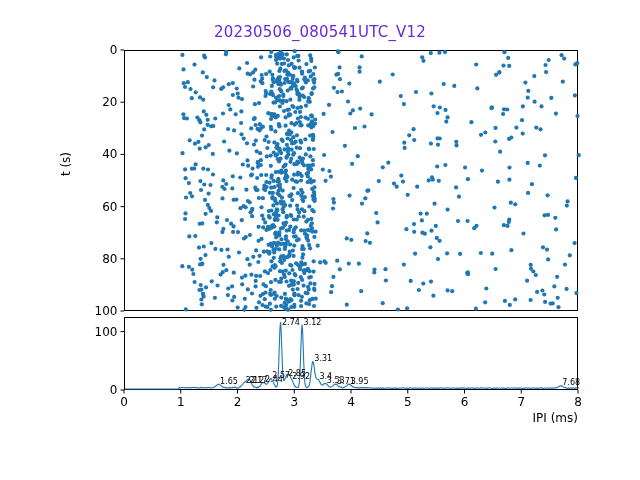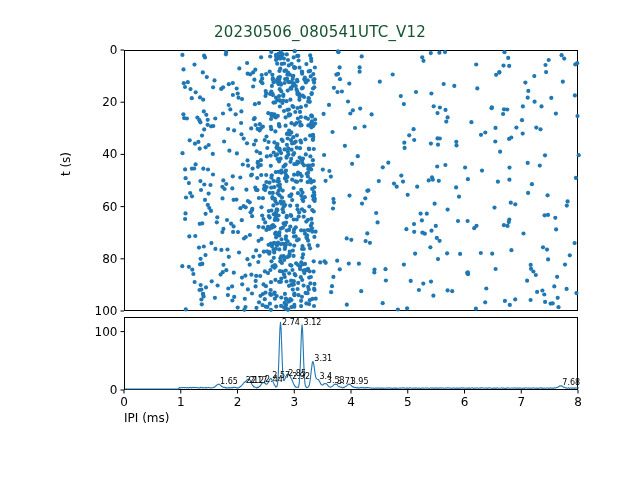--- a/index.html
+++ b/index.html
@@ -9,36 +9,36 @@
     overflow:hidden;position:relative;
   }
   #figure{position:absolute;left:0;top:0;width:640px;height:480px;}
   .axes{position:absolute;box-sizing:border-box;border:1px solid #000000;background:#ffffff;}
   
   #axes-scatter{left:124px;top:50px;width:454px;height:261px;}
   
   #axes-hist{left:124px;top:317px;width:454px;height:73px;}
   #fig-title{
     position:absolute;left:0;top:23px;width:640px;text-align:center;
-    font-size:15px;color:#14532d;letter-spacing:.2px;
+    font-size:15px;color:#6d28d9;letter-spacing:.2px;
   }
   svg{display:block;overflow:visible;}
   .tick-lbl{font-size:12px;fill:#000000;}
   .peak-lbl{font-size:8px;fill:#000000;}
   .tickmark{stroke:#000000;stroke-width:1;}
   .marker{fill:#1f77b4;}
   .histline{fill:none;stroke:#1f77b4;stroke-width:1.1;stroke-linejoin:round;}
   #ylabel-scatter{
     position:absolute;left:66px;top:164px;width:60px;
     transform:translate(-50%,-50%) rotate(-90deg);
     text-align:center;font-size:12px;color:#000;
   }
   #xlabel{
     position:absolute;left:124px;top:411px;width:454px;
-    text-align:left;font-size:12px;color:#000;
+    text-align:right;font-size:12px;color:#000;
   }
 </style>
 </head>
 <body>
 
 <div id="figure">
 
   <div id="fig-title">20230506_080541UTC_V12</div>
 
   <div id="ylabel-scatter">t (s)</div>

